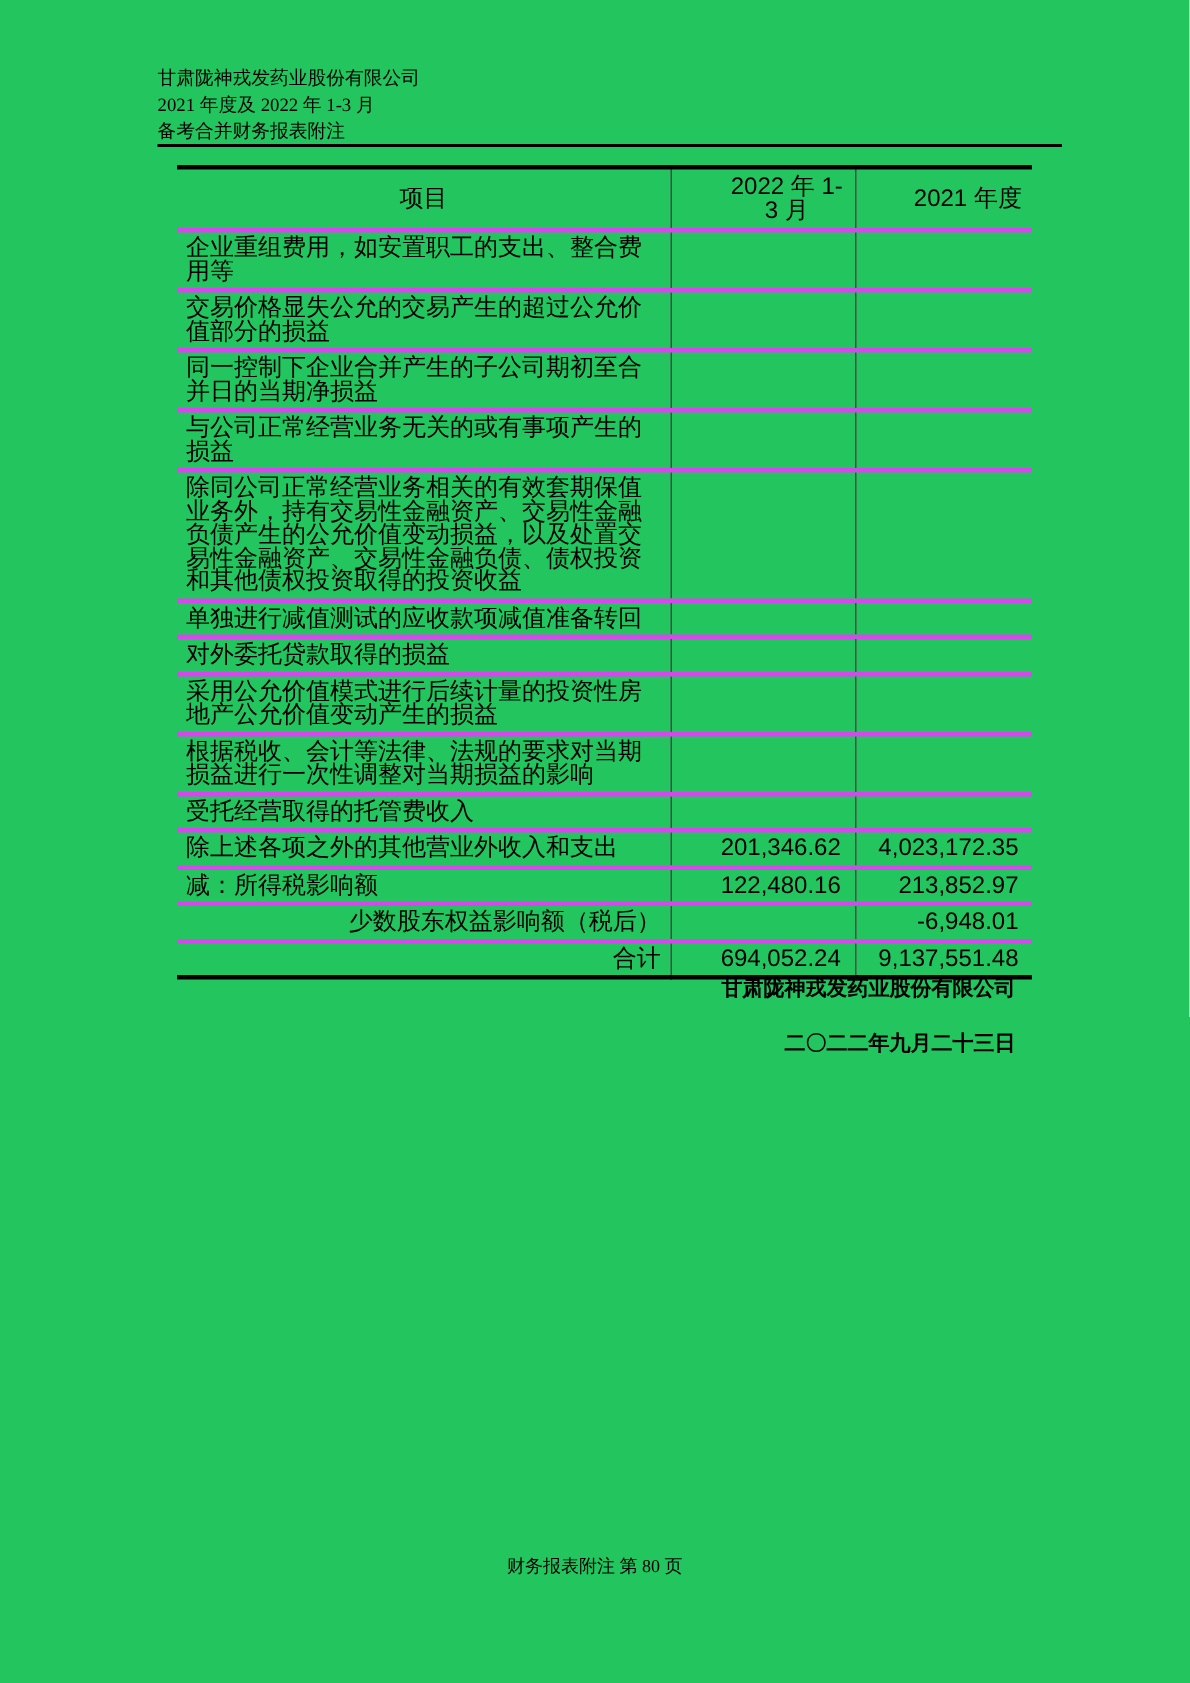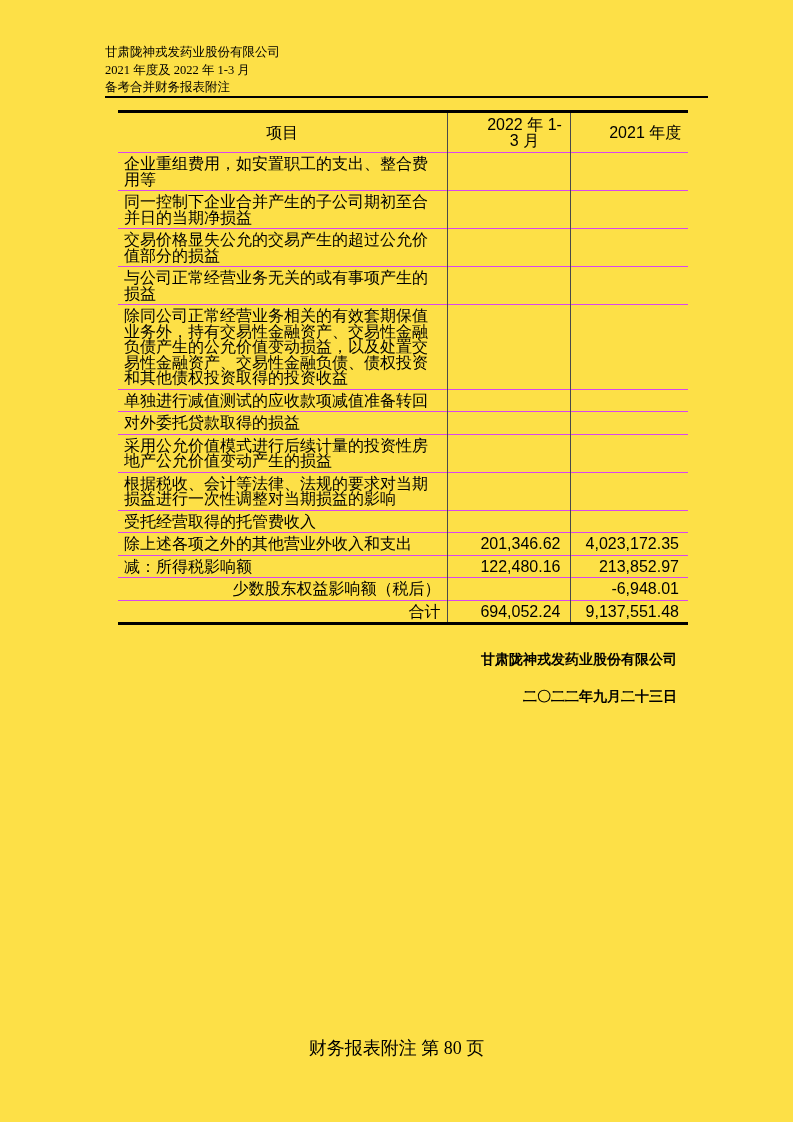--- a/index.html
+++ b/index.html
@@ -1,19 +1,19 @@
 <!DOCTYPE html>
 <html><head>
 <meta charset="utf-8">
 <style>
   html,body { margin:0; padding:0; background:#fff; }
   .page {
     position:relative;
     width:793px; height:1122px;
-    background:#fde047;
+    background:#22c55e;
     color:#000;
     font-family:"Liberation Serif","DejaVu Serif",serif;
     overflow:hidden;
   }
   .letterhead {
     position:absolute; left:105px; top:44px;
     font-size:12.5px; line-height:17.5px;
     white-space:nowrap;
   }
   .rule {
@@ -24,21 +24,21 @@
   table.fin {
     position:absolute; left:118px; top:110px;
     width:570px;
     border-collapse:collapse;
     table-layout:fixed;
     border-top:3px solid #000;
     border-bottom:3px solid #000;
     font-size:16px; line-height:15.5px;
   }
   table.fin th, table.fin td {
-    border-top:1px solid #d946ef;
+    border-top:3px solid #d946ef;
     padding:3px 6px;
     vertical-align:middle;
     font-weight:normal;
   }
   table.fin thead th { border-top:none; text-align:center; padding:4px 4px; }
   table.fin td + td, table.fin th + th { border-left:1px solid #4a4a4a; }
   table.fin td.num {
     text-align:right;
     padding-right:9px;
     font-family:"Liberation Sans","DejaVu Sans",sans-serif;
@@ -50,21 +50,21 @@
   table.fin td.item.center { text-align:right; }
   .signature {
     position:absolute; top:650px; right:116px;
     display:flex; flex-direction:column; align-items:flex-end;
     font-weight:bold; font-size:14px; line-height:20px;
     white-space:nowrap;
   }
   .signature .sig-date { margin-top:17px; }
   .page-footer {
     position:absolute; left:0; top:1036px; width:100%;
-    text-align:center; font-size:18px;
+    text-align:center; font-size:12px;
     white-space:nowrap;
   }
 </style>
 </head>
 <body>
 
 <div class="page">
 
   <div class="letterhead">
     <div>甘肃陇神戎发药业股份有限公司</div>
@@ -87,26 +87,26 @@
         <th class="year">2021 年度</th>
       </tr>
     </thead>
     <tbody>
         <tr>
           <td class="item left">企业重组费用，如安置职工的支出、整合费用等</td>
           <td class="num"></td>
           <td class="num"></td>
         </tr>
         <tr>
-          <td class="item left">同一控制下企业合并产生的子公司期初至合并日的当期净损益</td>
+          <td class="item left">交易价格显失公允的交易产生的超过公允价值部分的损益</td>
           <td class="num"></td>
           <td class="num"></td>
         </tr>
         <tr>
-          <td class="item left">交易价格显失公允的交易产生的超过公允价值部分的损益</td>
+          <td class="item left">同一控制下企业合并产生的子公司期初至合并日的当期净损益</td>
           <td class="num"></td>
           <td class="num"></td>
         </tr>
         <tr>
           <td class="item left">与公司正常经营业务无关的或有事项产生的损益</td>
           <td class="num"></td>
           <td class="num"></td>
         </tr>
         <tr>
           <td class="item left">除同公司正常经营业务相关的有效套期保值业务外，持有交易性金融资产、交易性金融负债产生的公允价值变动损益，以及处置交易性金融资产、交易性金融负债、债权投资和其他债权投资取得的投资收益</td>

